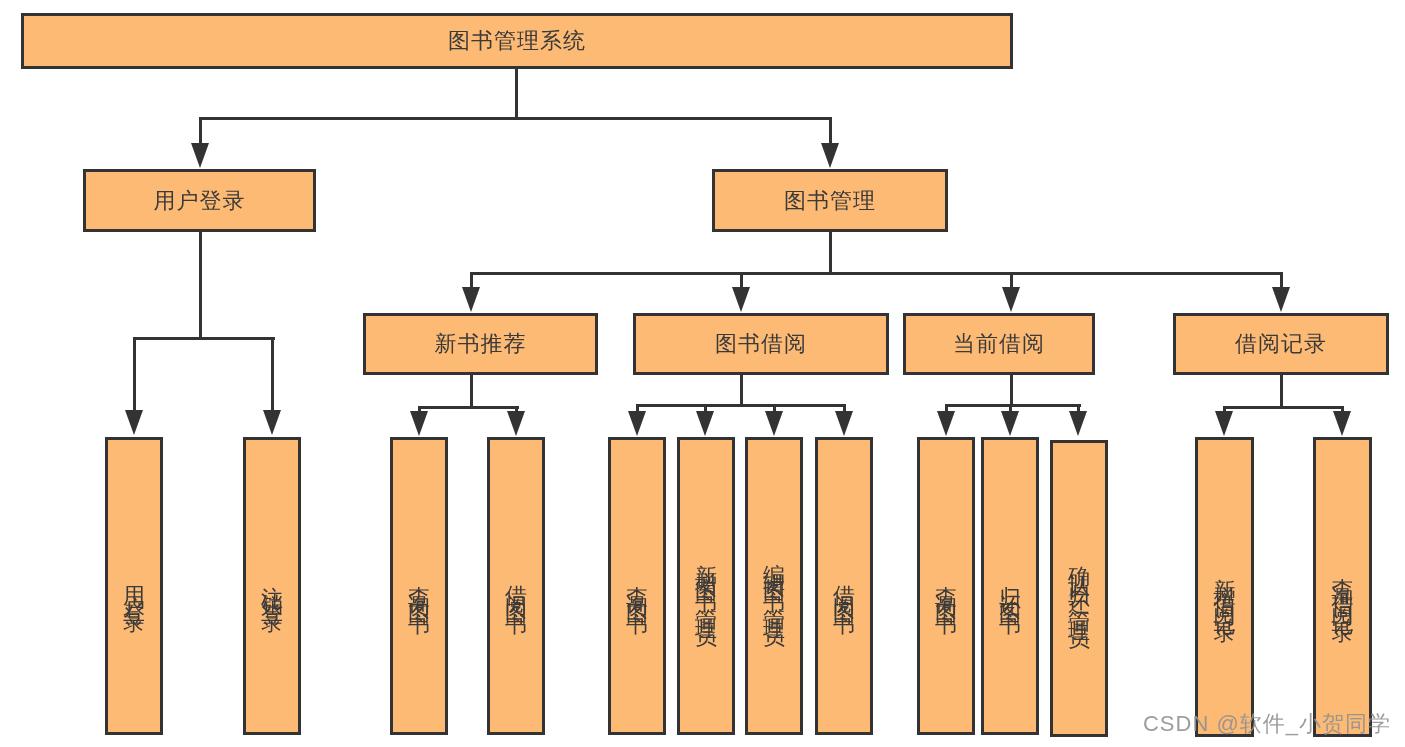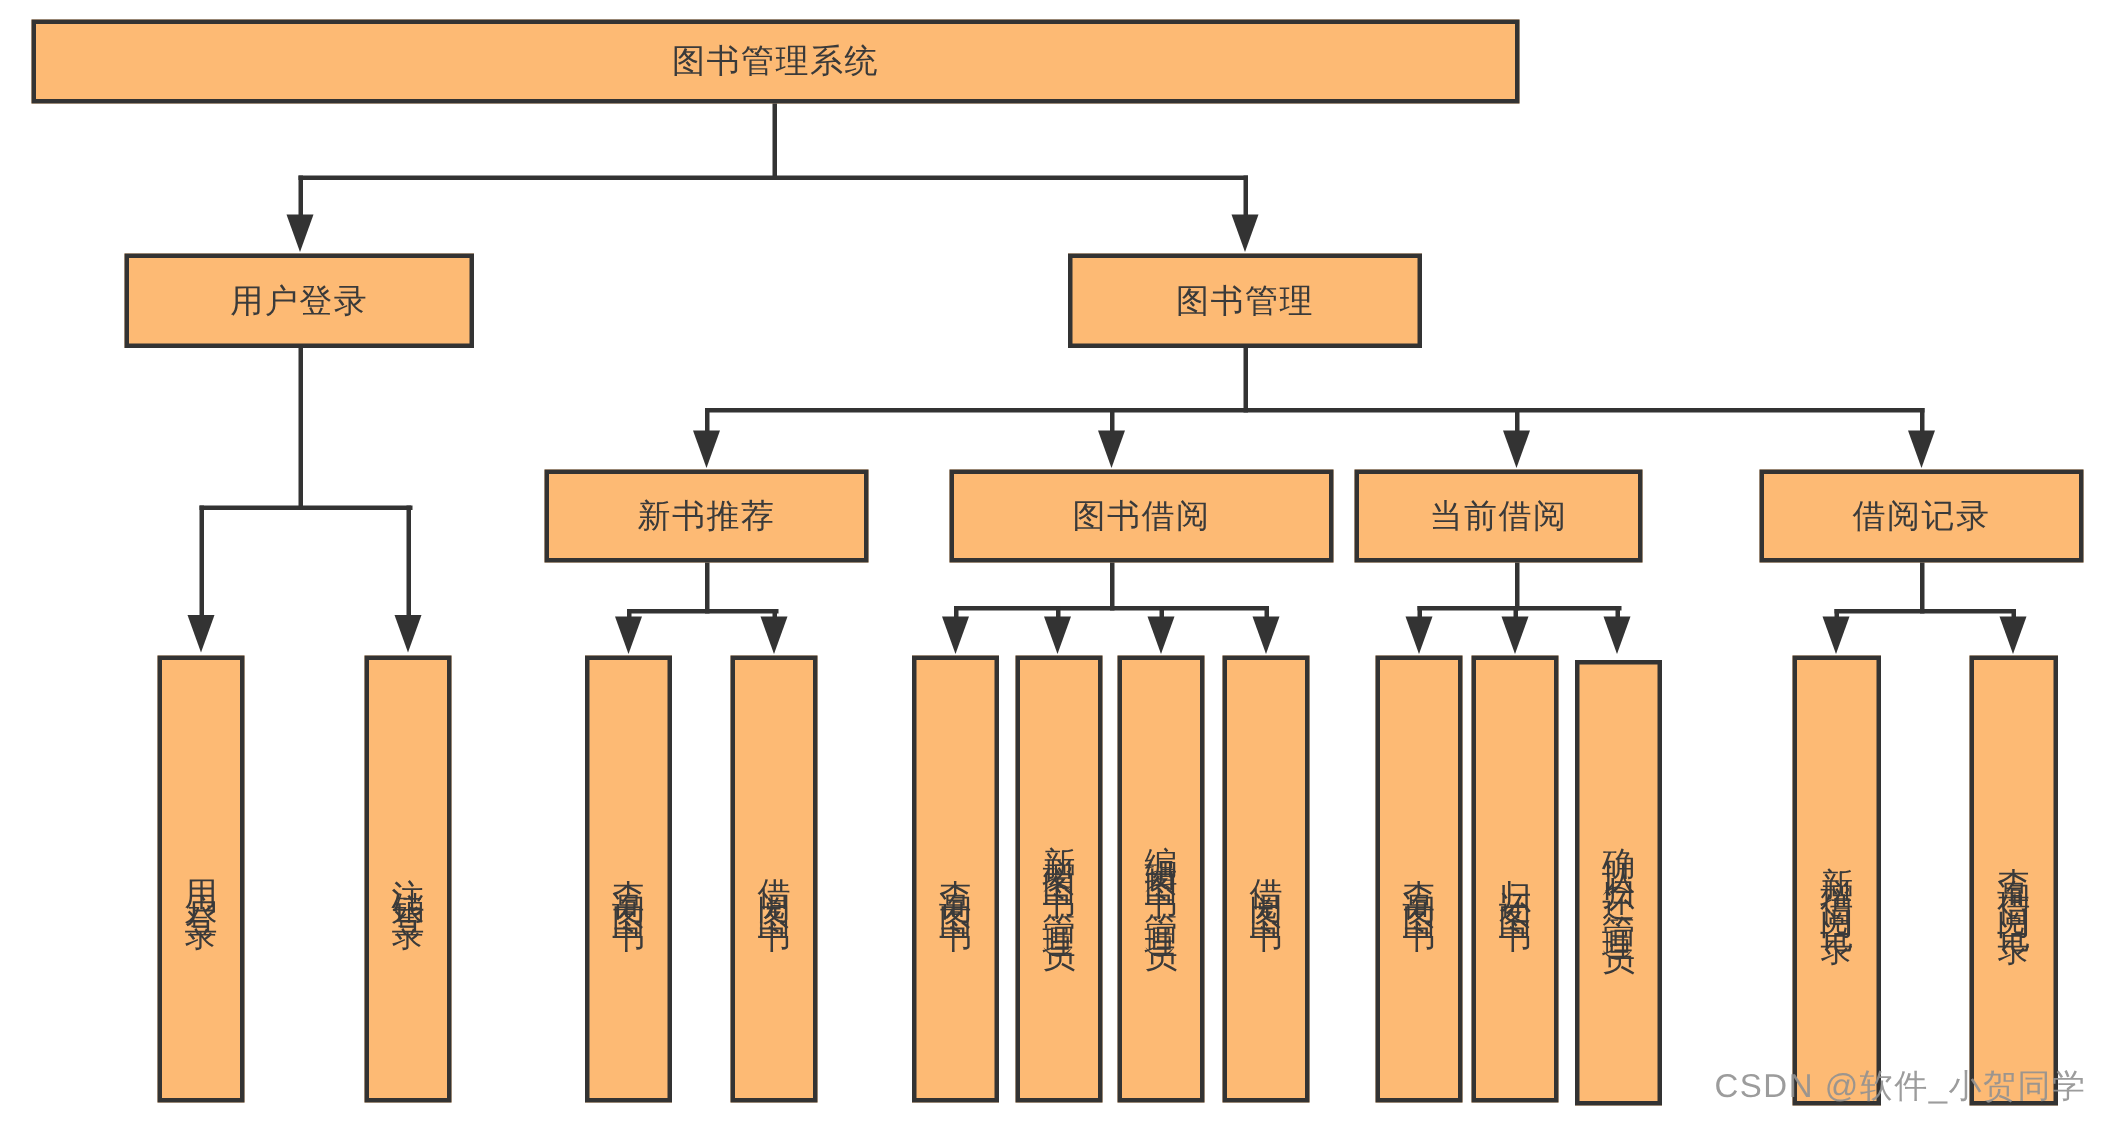--- a/index.html
+++ b/index.html
@@ -90,21 +90,21 @@
   <div class="hline" style="left:470px;top:272px;width:813px;"></div>
   <div class="vline" style="left:470px;top:272px;height:16px;"></div>
   <div class="arrow" style="left:462px;top:287px;"></div>
   <div class="vline" style="left:740px;top:272px;height:16px;"></div>
   <div class="arrow" style="left:732px;top:287px;"></div>
   <div class="vline" style="left:1010px;top:272px;height:16px;"></div>
   <div class="arrow" style="left:1002px;top:287px;"></div>
   <div class="vline" style="left:1280px;top:272px;height:16px;"></div>
   <div class="arrow" style="left:1272px;top:287px;"></div>
 
-  <div class="box hbox" style="left:363px;top:313px;width:216px;height:62px;">
+  <div class="box hbox" style="left:363px;top:313px;width:235px;height:62px;">
     <span>新书推荐</span>
   </div>
   <div class="box hbox" style="left:633px;top:313px;width:256px;height:62px;">
     <span>图书借阅</span>
   </div>
   <div class="box hbox" style="left:903px;top:313px;width:192px;height:62px;">
     <span>当前借阅</span>
   </div>
   <div class="box hbox" style="left:1173px;top:313px;width:216px;height:62px;">
     <span>借阅记录</span>

